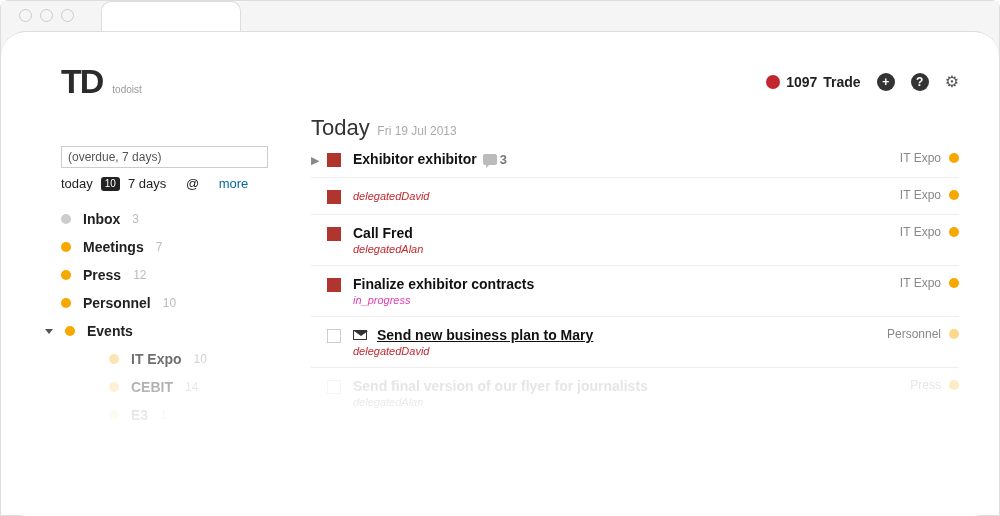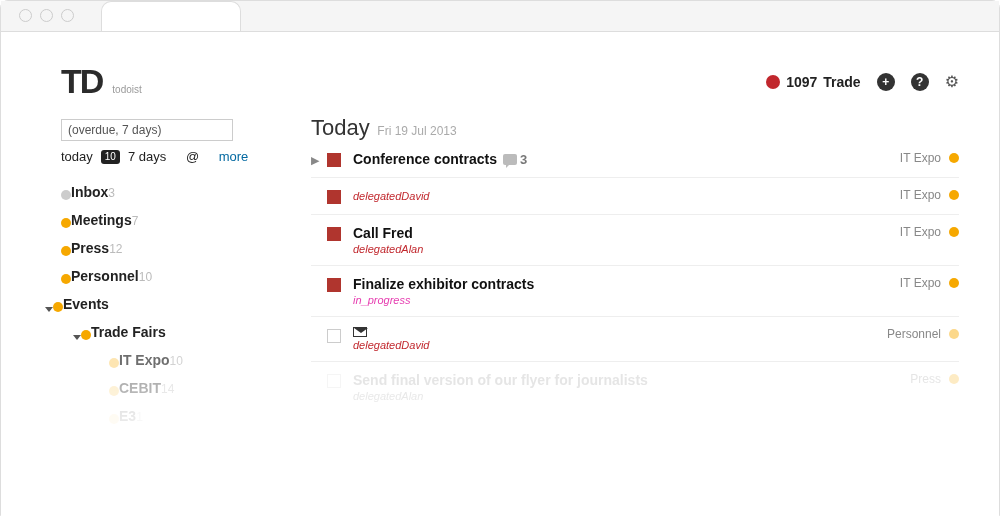--- a/index.html
+++ b/index.html
@@ -46,20 +46,21 @@
     border-bottom: none;
     border-top-left-radius: 10px;
     border-top-right-radius: 10px;
   }
   .page {
     background: #fff;
     border-top: 1px solid #ddd;
     height: calc(516px - 31px);
     display: flex;
     flex-direction: column;
+    border-radius: 25px;
   }
   .fade {
     position: absolute;
     left: 0; right: 0; bottom: 0;
     height: 130px;
     background: linear-gradient(to bottom, rgba(255,255,255,0) 0%, rgba(255,255,255,1) 75%);
     pointer-events: none;
   }
 
   .hdr {
@@ -100,35 +101,36 @@
     gap: 40px;
   }
   .side { width: 210px; padding-top: 8px; }
   .main { flex: 1; padding-top: 4px; }
 
   .filter {
     border: 1px solid #ccc;
     padding: 3px 6px;
     font-size: 12px;
     color: #555;
-    width: 172px;
+    width: 207px;
+    margin-top: 27px;
   }
   .viewrow {
     display: flex; align-items: center; gap: 8px;
     font-size: 13px; margin-top: 8px; color: #222;
   }
   .badge {
     background: #222; color: #fff;
     border-radius: 3px; padding: 0 4px;
     font-size: 10px; line-height: 14px;
   }
 
   .projlist { margin-top: 14px; }
   .proj {
-    display: flex; align-items: flex-end; gap: 0;
+    display: flex; align-items: center; gap: 12px;
     padding: 6px 0;
     font-size: 14px;
     cursor: pointer;
   }
   .proj .name { color: #222; font-weight: 700; }
   .proj .cnt { color: #bbb; font-size: 12px; }
   .proj.sub { padding-left: 28px; }
   .proj.sub2 { padding-left: 48px; opacity: 0.65; }
   .proj.sub3 { padding-left: 48px; opacity: 0.35; }
   .dot { width: 10px; height: 10px; border-radius: 50%; flex-shrink: 0; }
@@ -267,25 +269,20 @@
           <div class="proj">
             <span class="dot d-orange"></span>
             <span class="name">Personnel</span>
             <span class="cnt">10</span>
           </div>
           <div class="proj">
             <span class="caret"></span>
             <span class="dot d-orange"></span>
             <span class="name">Events</span>
           </div>
-          <div class="proj sub">
-            <span class="caret"></span>
-            <span class="dot d-orange"></span>
-            <span class="name">Trade Fairs</span>
-          </div>
           <div class="proj sub2">
             <span class="dot d-orangelt"></span>
             <span class="name">IT Expo</span>
             <span class="cnt">10</span>
           </div>
           <div class="proj sub3">
             <span class="dot d-orangelt"></span>
             <span class="name">CEBIT</span>
             <span class="cnt">14</span>
           </div>
@@ -301,21 +298,21 @@
         <div>
           <h1>Today</h1>
           <span class="date">Fri 19 Jul 2013</span>
         </div>
 
         <div class="task">
           <span class="handle">▶</span>
           <span class="chk filled"></span>
           <div class="body">
             <div class="title">
-              <span>Conference contracts</span>
+              <span>Exhibitor exhibitor</span>
               <span class="commentchip">
                 <span class="commentbubble"></span>
                 <span>3</span>
               </span>
             </div>
           </div>
           <div class="right">
             <span>IT Expo</span>
             <span class="dot d-orange"></span>
           </div>
@@ -362,20 +359,21 @@
             <span class="dot d-orange"></span>
           </div>
         </div>
 
         <div class="task">
           <span class="handle"></span>
           <span class="chk empty"></span>
           <div class="body">
             <div class="title">
               <span class="envelope"></span>
+              <span class="undertitle">Send new business plan to Mary</span>
             </div>
             <div class="sub red">delegatedDavid</div>
           </div>
           <div class="right">
             <span>Personnel</span>
             <span class="dot d-orangelt"></span>
           </div>
         </div>
 
         <div class="task faded">

